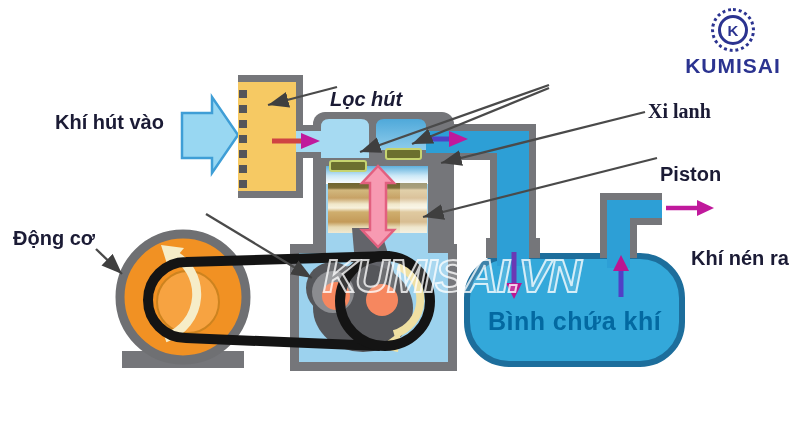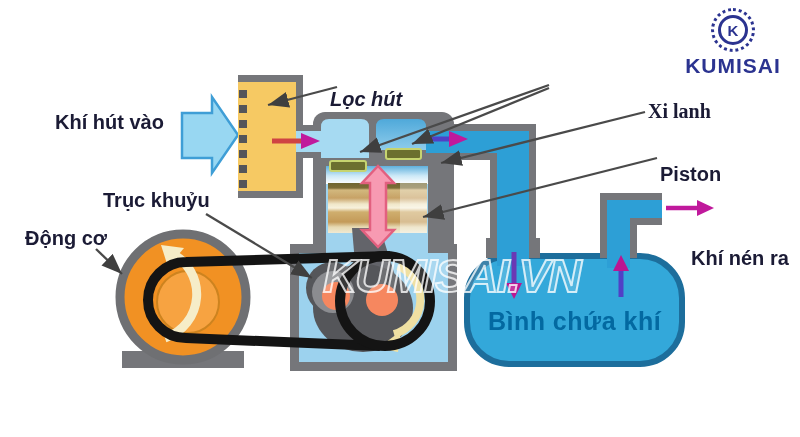--- a/index.html
+++ b/index.html
@@ -12,21 +12,21 @@
     position:absolute;font-weight:bold;color:#1b1b35;font-size:20px;
     white-space:nowrap;line-height:1.1;
   }
   .lbl-air-in   {left:55px;  top:111px;}
   .lbl-loc-hut  {left:330px; top:88px;font-style:italic;}
   .lbl-van-khi  {left:552px; top:70px;}
   .lbl-xi-lanh  {left:648px; top:100px;font-family:Liberation Serif, serif;}
   .lbl-piston   {left:660px; top:147px;margin-top:16px;}
   .lbl-khi-nen  {left:691px; top:212px;margin-top:35px;}
   .lbl-truc-khuyu{left:103px;top:189px;}
-  .lbl-dong-co  {left:13px;  top:227px;margin-left:12px;}
+  .lbl-dong-co  {left:13px;  top:227px;}
   .lbl-tank{
     left:467px;top:308px;width:215px;text-align:center;
     color:#0369a1;font-size:25px;letter-spacing:0.5px;
   }
   .logo{position:absolute;left:668px;top:8px;width:130px;text-align:center;}
   .logo-emblem{
     width:38px;height:38px;margin:0 auto;border:3px dotted #2b3390;border-radius:50%;
     display:flex;align-items:center;justify-content:center;
   }
   .logo-emblem-inner{
@@ -183,21 +183,20 @@
     <line x1="206" y1="214" x2="312" y2="278" marker-end="url(#ah)"></line>
     <line x1="96" y1="249" x2="122" y2="274" marker-end="url(#ah)"></line>
   </g>
 </svg>
 
 <div class="lbl lbl-air-in">Khí hút vào</div>
 <div class="lbl lbl-loc-hut">Lọc hút</div>
 <div class="lbl lbl-xi-lanh">Xi lanh</div>
 <div class="lbl lbl-piston">Piston</div>
 <div class="lbl lbl-khi-nen">Khí nén ra</div>
-<div class="lbl lbl-truc-khuyu">Trục khuỷu</div>
 <div class="lbl lbl-dong-co">Động cơ</div>
 <div class="lbl lbl-tank">Bình chứa khí</div>
 
 <div class="logo">
   <div class="logo-emblem">
     <div class="logo-emblem-inner">K</div>
   </div>
   <div class="logo-text">KUMISAI</div>
 </div>
 

